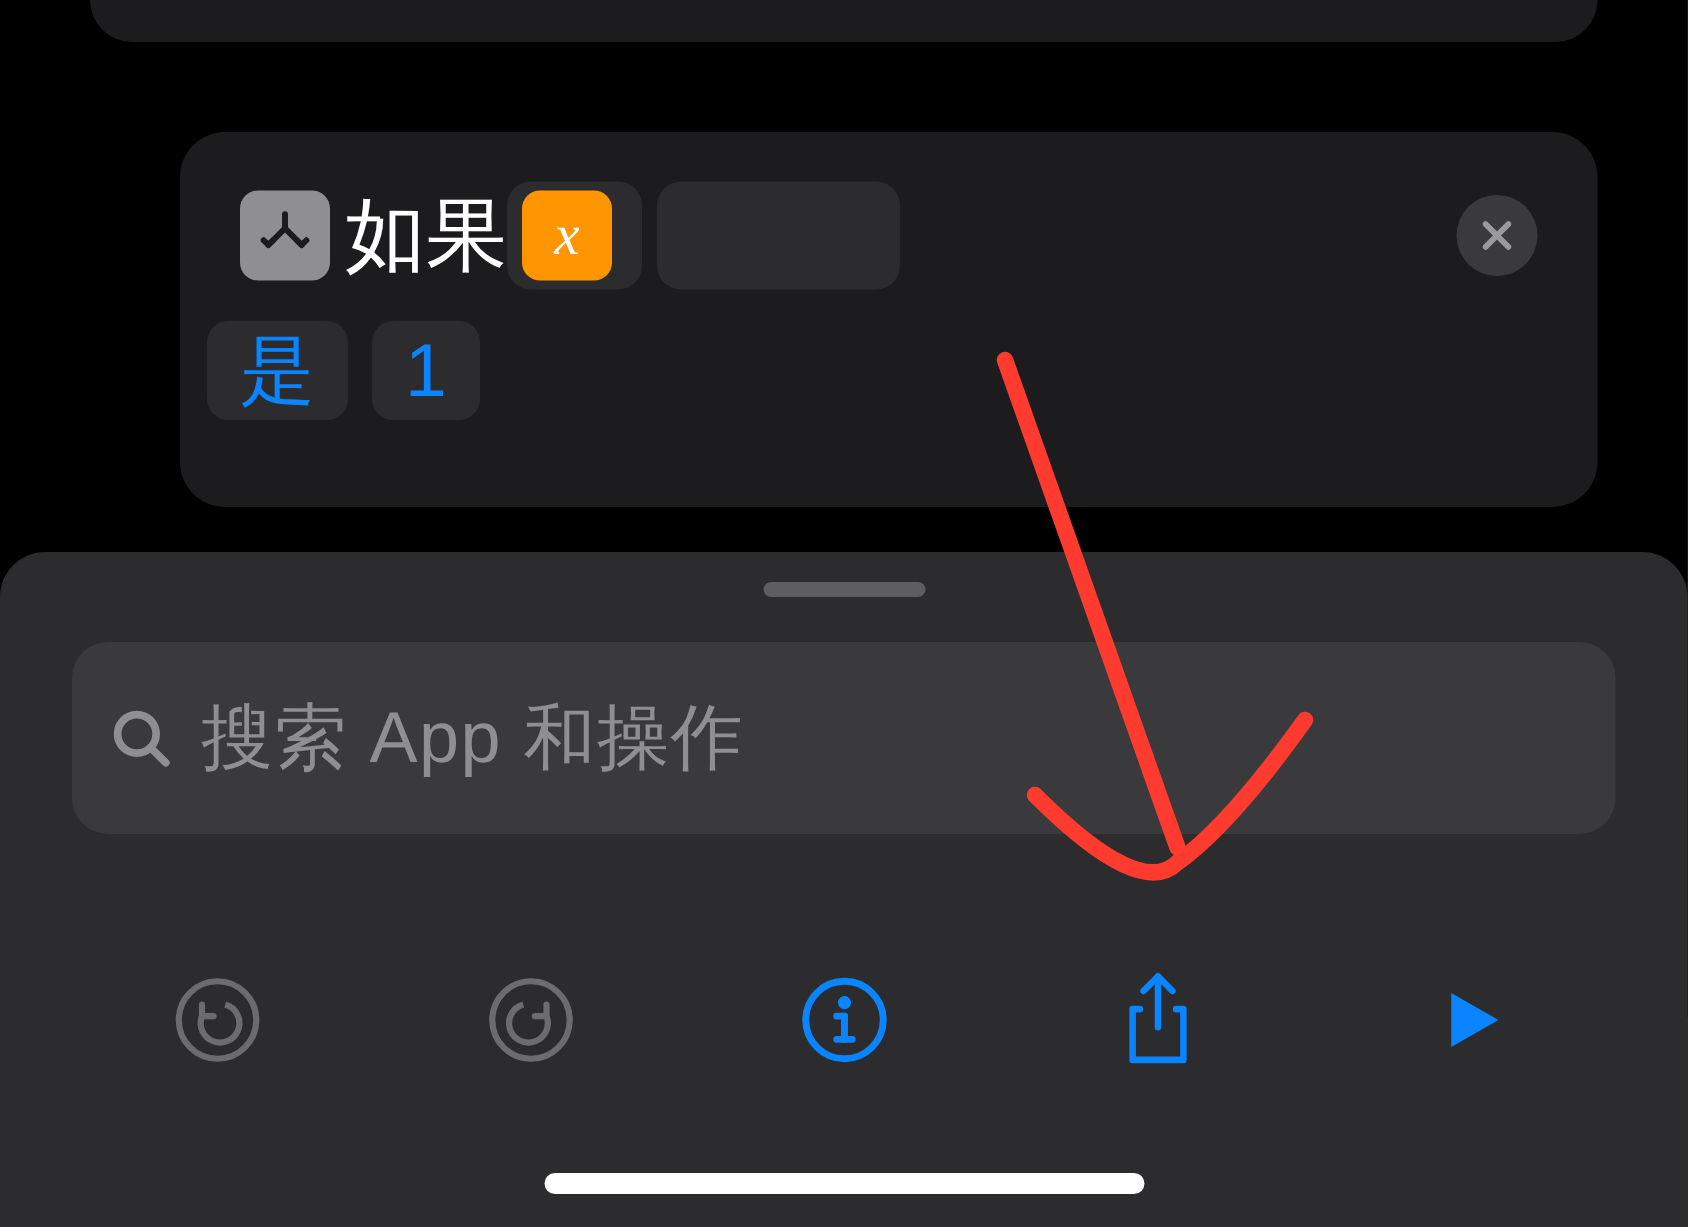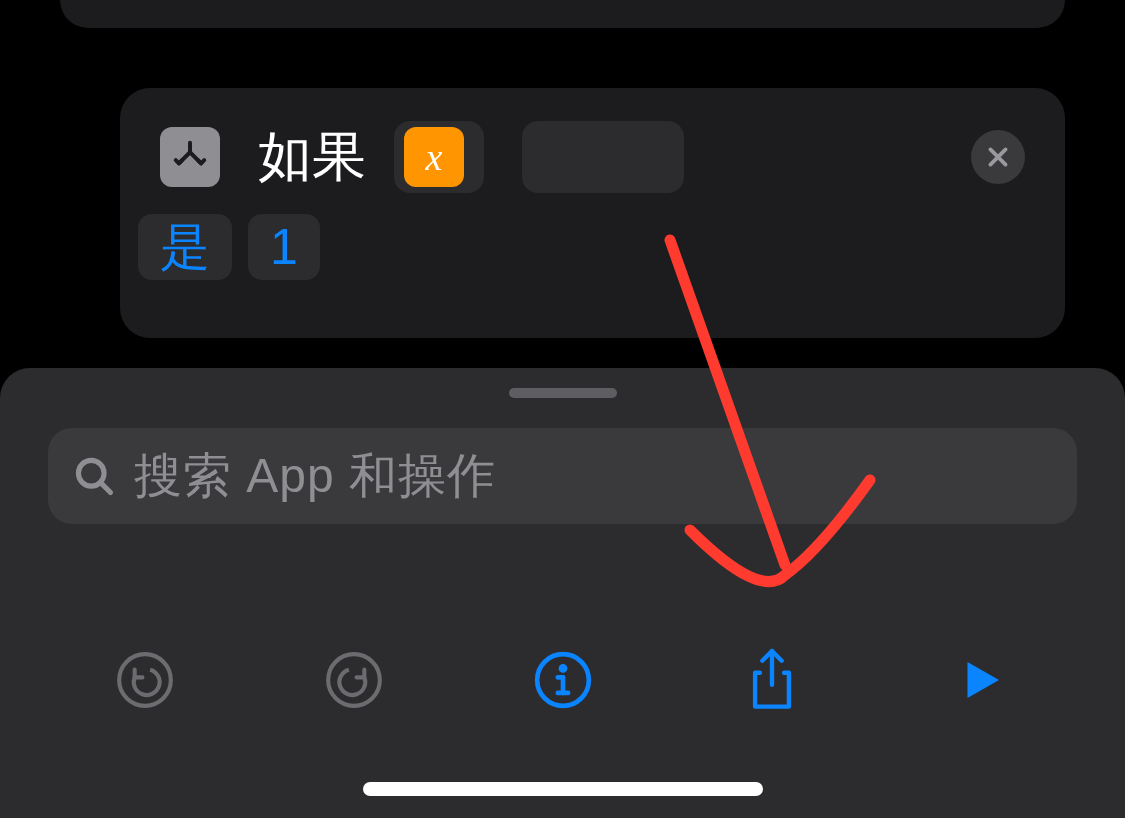--- a/index.html
+++ b/index.html
@@ -31,21 +31,21 @@
       right: 60px;
       height: 250px;
       background: #1c1c1e;
       border-radius: 30px;
       padding: 36px 40px;
     }
 
     .row1 {
       display: flex;
       align-items: center;
-      gap: 28px;
+      gap: 0;
       height: 66px;
       text-align: center;
     }
 
     .branch-icon {
       width: 60px;
       height: 60px;
       background: #8e8e93;
       border-radius: 12px;
       display: flex;
@@ -148,21 +148,21 @@
     .grabber {
       width: 108px;
       height: 10px;
       background: #5e5e62;
       border-radius: 5px;
       margin: 20px auto 30px;
     }
 
     .search-field {
       margin: 0 48px;
-      height: 96px;
+      height: 128px;
       background: #3a3a3c;
       border-radius: 24px;
       display: flex;
       align-items: center;
       padding: 0 24px;
       gap: 18px;
     }
 
     .search-placeholder {
       color: #8e8e93;

